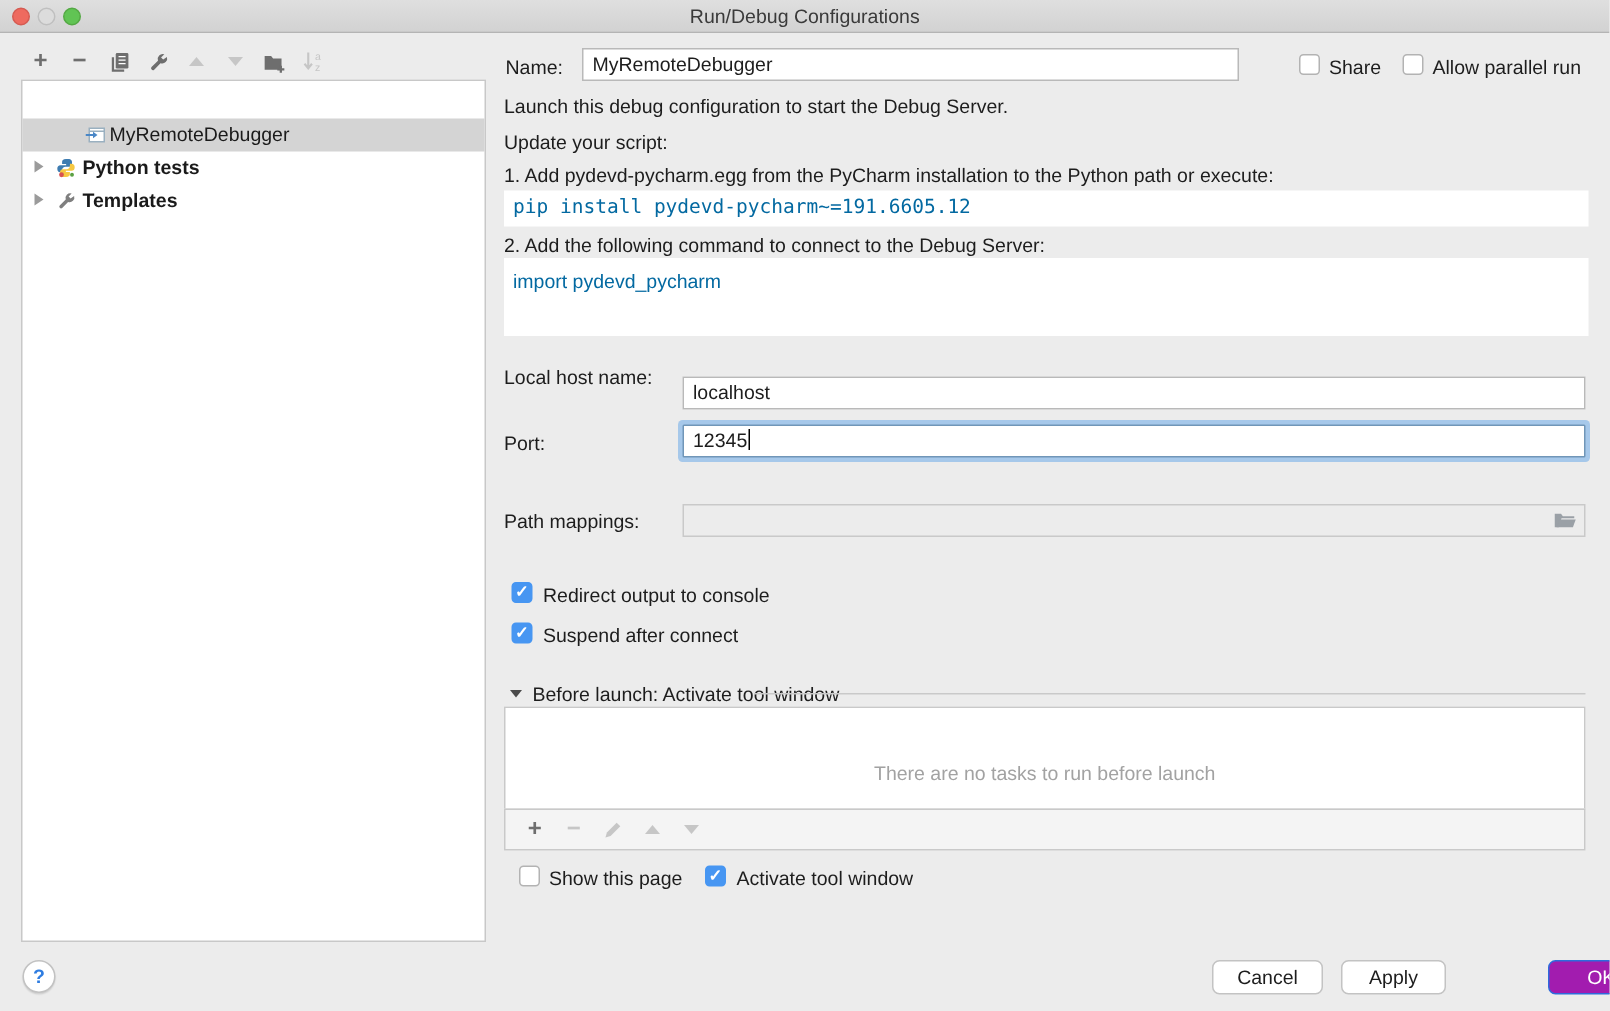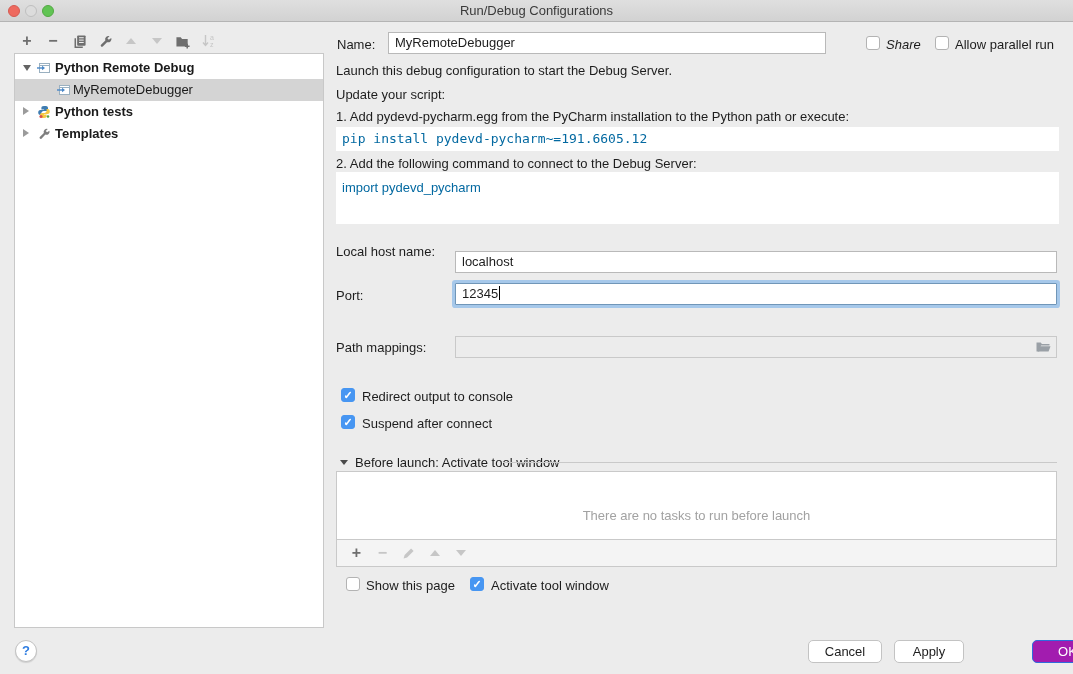--- a/index.html
+++ b/index.html
@@ -118,32 +118,20 @@
   <div class="tbi dis">
     <svg width="16" height="16" viewBox="0 0 16 16">
       <path d="M4.5 2v10M2 9.5l2.5 3L7 9.5" stroke="#c6c6c6" stroke-width="1.4" fill="none"></path>
       <text x="9" y="7" font-size="7" fill="#c6c6c6">a</text>
       <text x="9" y="14" font-size="7" fill="#c6c6c6">z</text>
     </svg>
   </div>
 </div>
 
 <div id="tree-panel" class="abs">
-  <div class="tree-row" style="top:3px;">
-    <div class="exp" style="left:8px;"></div>
-    <span class="ic" style="left:22px;">
-      <svg width="14" height="13" viewBox="0 0 14 13">
-        <rect x="2.5" y="2.5" width="10" height="9" fill="#fff" stroke="#9ab0c0"></rect>
-        <path d="M2.5 4.5h10" stroke="#9ab0c0"></path>
-        <path d="M0 7h6" stroke="#4a87c7" stroke-width="1.4"></path>
-        <path d="M5 4.8L8 7l-3 2.2z" fill="#4a87c7"></path>
-      </svg>
-    </span>
-    <span class="tree-lbl bold" style="left:40px;">Python Remote Debug</span>
-  </div>
 
   <div id="row-selected" class="tree-row" style="top:25px;">
     <span class="ic" style="left:42px;">
       <svg width="14" height="13" viewBox="0 0 14 13">
         <rect x="2.5" y="2.5" width="10" height="9" fill="#fff" stroke="#9ab0c0"></rect>
         <path d="M2.5 4.5h10" stroke="#9ab0c0"></path>
         <path d="M0 7h6" stroke="#4a87c7" stroke-width="1.4"></path>
         <path d="M5 4.8L8 7l-3 2.2z" fill="#4a87c7"></path>
       </svg>
     </span>
@@ -172,21 +160,21 @@
     </span>
     <span class="tree-lbl bold" style="left:40px;">Templates</span>
   </div>
 </div>
 
 <span class="flabel" style="left:337px; top:37px;">Name:</span>
 <div id="name-field" class="field">
   <span>MyRemoteDebugger</span>
 </div>
 <div class="cb" style="left:866px; top:36px;"></div>
-<span class="cblabel" style="left:886px; top:37px;font-style:italic;">Share</span>
+<span class="cblabel" style="left:886px; top:37px;">Share</span>
 <div class="cb" style="left:935px; top:36px;"></div>
 <span class="cblabel" style="left:955px; top:37px;">Allow parallel run</span>
 
 <span class="flabel" style="left:336px; top:63px;">Launch this debug configuration to start the Debug Server.</span>
 <span class="flabel" style="left:336px; top:87px;">Update your script:</span>
 <span class="flabel" style="left:336px; top:109px;">1. Add pydevd-pycharm.egg from the PyCharm installation to the Python path or execute:</span>
 
 <div id="pip-strip" class="codestrip mono">pip install pydevd-pycharm~=191.6605.12</div>
 
 <span class="flabel" style="left:336px; top:156px;">2. Add the following command to connect to the Debug Server:</span>

